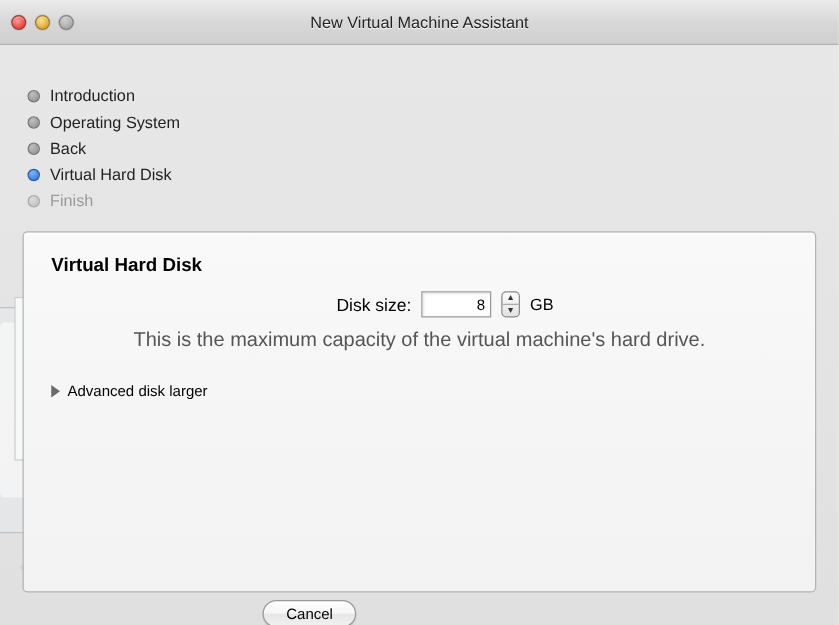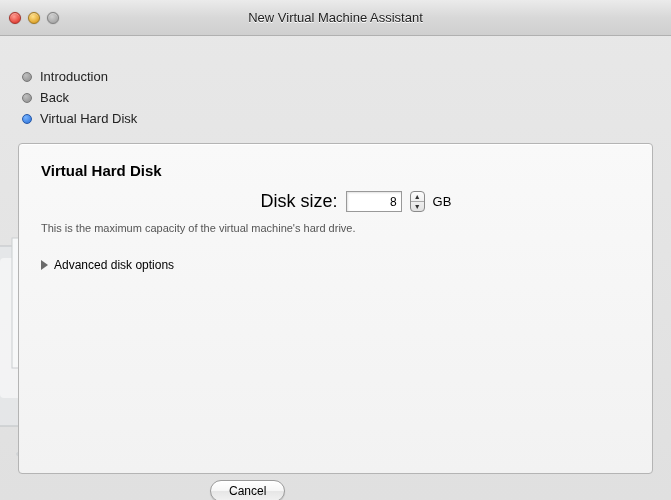--- a/index.html
+++ b/index.html
@@ -110,21 +110,21 @@
     line-height: 1.35;
     margin-bottom: 18px;
   }
   .disk-row {
     display: flex;
     align-items: center;
     justify-content: center;
     gap: 8px;
     margin-bottom: 10px;
   }
-  .disk-row label { font-size: 18px; margin-left: 41px; }
+  .disk-row label { font-size: 14px; margin-left: 41px; }
   .disk-row input {
     width: 56px;
     height: 21px;
     text-align: right;
     padding: 0 4px;
     font-size: 12px;
     border: 1px solid #999;
     background: #fff;
     box-shadow: inset 1px 1px 2px rgba(0,0,0,0.12);
   }
@@ -138,21 +138,22 @@
   }
   .stepper div {
     flex: 1;
     display: flex; align-items: center; justify-content: center;
     font-size: 7px; line-height: 1;
     cursor: pointer;
     color: #333;
   }
   .stepper div:first-child { border-bottom: 1px solid #aaa; }
   .hint {
-    font-size: 11px;
+    text-align: center;
+    font-size: 16px;
     color: #555;
     margin-bottom: 22px;
   }
   .disclosure {
     display: flex;
     align-items: center;
     gap: 6px;
     font-size: 12px;
     cursor: pointer;
     user-select: none;
@@ -199,25 +200,33 @@
 
 <div class="body">
   <div class="sidebar">
     <ul class="steps">
       <li>
           <span class="bullet"></span>
           <span>Introduction</span>
         </li>
       <li>
           <span class="bullet"></span>
+          <span>Operating System</span>
+        </li>
+      <li>
+          <span class="bullet"></span>
           <span>Back</span>
         </li>
       <li class="active">
           <span class="bullet"></span>
           <span>Virtual Hard Disk</span>
+        </li>
+      <li class="future">
+          <span class="bullet"></span>
+          <span>Finish</span>
         </li>
     </ul>
 
     <svg class="art" viewBox="0 0 240 260">
 
       <ellipse cx="110" cy="248" rx="72" ry="10" fill="#cfd2d5"></ellipse>
       <rect x="96" y="218" width="28" height="28" fill="#d6d9dc"></rect>
 
       <rect x="10" y="40" width="200" height="180" rx="8" fill="#e6e8ea" stroke="#b9bdc1"></rect>
       <rect x="22" y="52" width="176" height="140" rx="4" fill="#f6f7f8"></rect>
@@ -245,21 +254,21 @@
         <div>▲</div>
         <div>▼</div>
       </div>
       <span>GB</span>
     </div>
 
     <div class="hint">This is the maximum capacity of the virtual machine's hard drive.</div>
 
     <div class="disclosure">
       <span class="tri"></span>
-      <span>Advanced disk options</span>
+      <span>Advanced disk larger</span>
     </div>
   </div>
 </div>
 
 <div class="footer">
   <button class="aqua">Cancel</button>
   <div class="spacer"></div>
 </div>
 
 </body></html>

